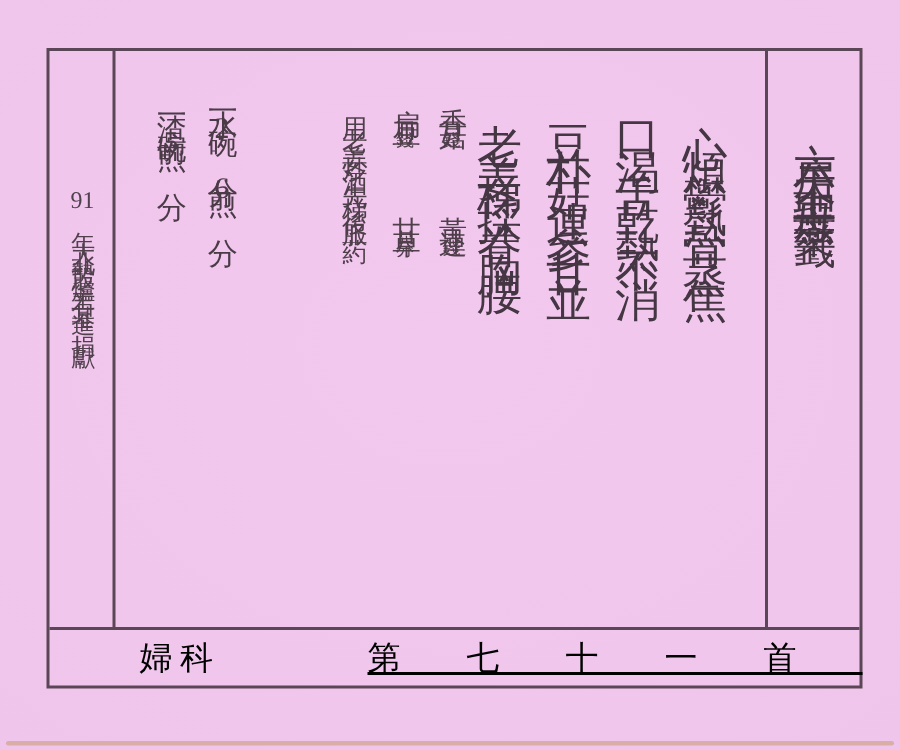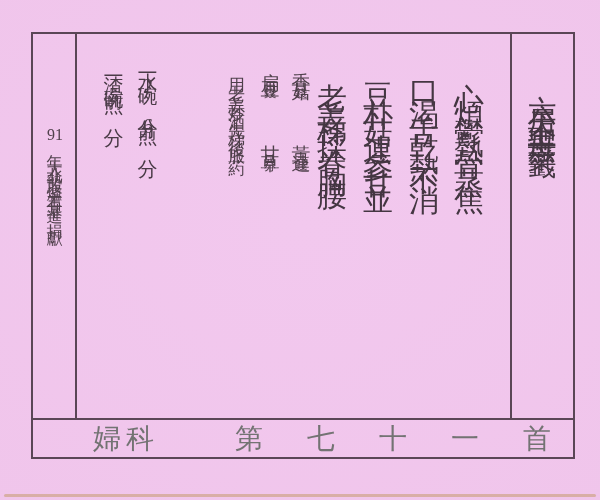--- a/index.html
+++ b/index.html
@@ -47,24 +47,24 @@
   }
   .herb-group{font-size:19px;letter-spacing:9px;color:#4e3f4a;}
   .herb-qty{font-size:12px;letter-spacing:3px;}
   
   .footer-row{
     position:absolute;left:0;right:0;bottom:0;height:37px;
     border-top:2px solid #5a4656;
   }
   .footer-row span{
     position:absolute;top:50%;transform:translateY(-50%);
-    font-size:28px;color:#737373;white-space:nowrap;
+    font-size:22px;color:#000000;white-space:nowrap;
   }
   .footer-category{left:60px;letter-spacing:5px;}
-  .footer-number{left:202px;letter-spacing:44px;}
+  .footer-number{left:212px;letter-spacing:44px;text-decoration:underline;}
 </style>
 </head>
 <body>
 
 <div class="scan-edge-bottom"></div>
 
 <div class="frame">
 
   <div class="donor-col">
     <div class="vtext"><span class="tcy">91</span><span>年大北勢股爐主石基進</span><span class="donor-suffix">捐獻</span></div>

